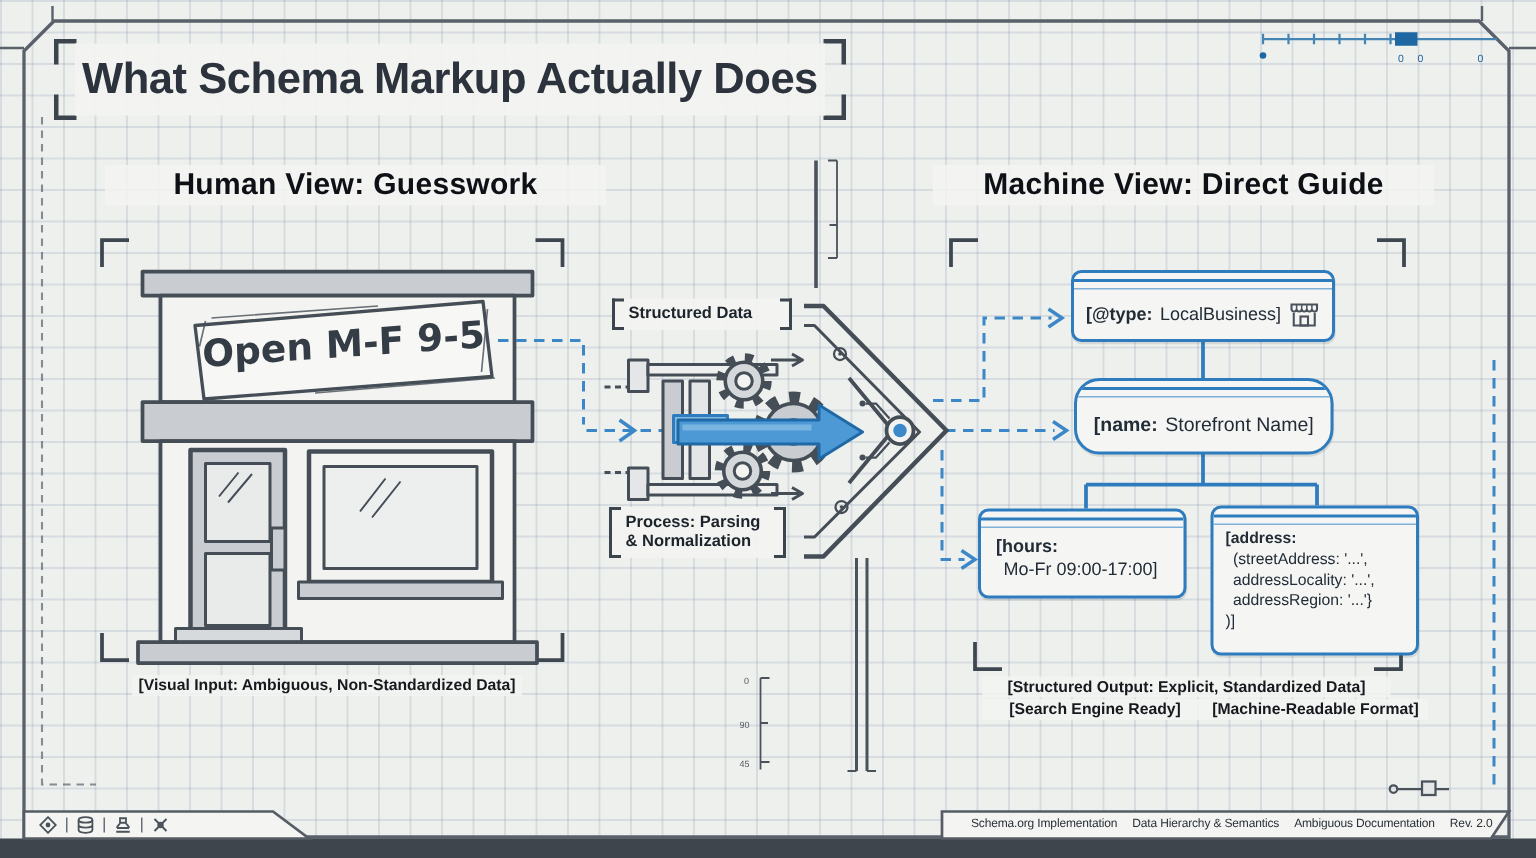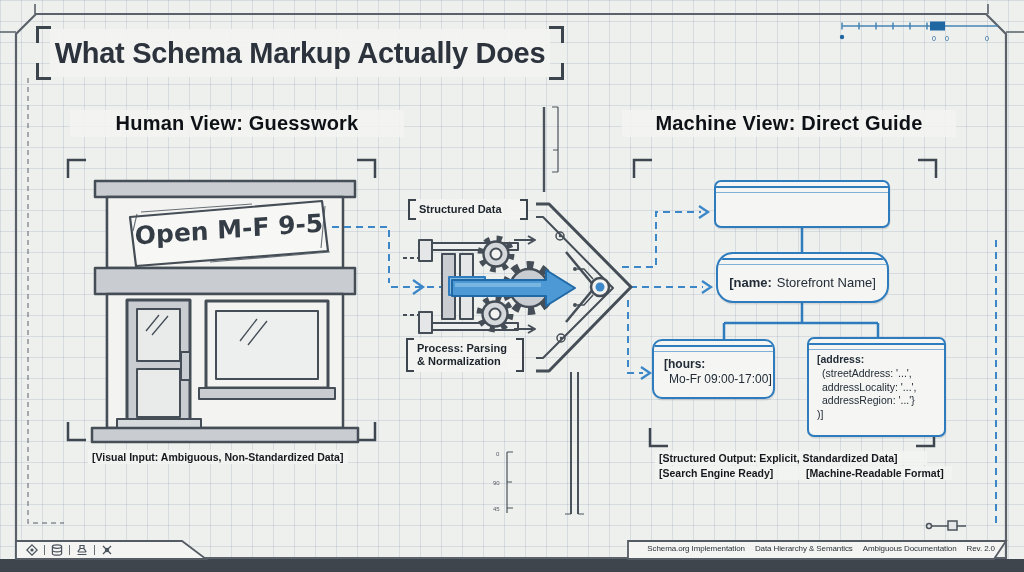--- a/index.html
+++ b/index.html
@@ -71,29 +71,29 @@
     box-shadow:.5px 1.5px 0 rgba(70,80,95,.15);
   }
   .bstrip  { height:6px; border-bottom:2px solid #2e7cbd; }
   .bstrip2 { height:5px; border-bottom:1.5px solid #7fb0d8; }
   .brow { display:flex; align-items:center; justify-content:center; gap:5px; padding:0 4px; white-space:nowrap; }
   .key { font-weight:bold; }
   #box-type    { left:714px; top:180px; width:176px; height:48px; font-size:12px; }
   #box-type .brow { height:32px; }
   #box-name    { left:716px; top:252px; width:173px; height:51px; font-size:13px;border-radius:17px; }
   #box-name .brow { height:35px; }
-  #box-hours   { left:652px; top:339px; width:123px; height:60px; font-size:12px;border-radius:10px; }
+  #box-hours   { left:652px; top:339px; width:139px; height:60px; font-size:12px; }
   .bcol { padding:5px 6px 0 10px; line-height:15px; white-space:nowrap; }
   #box-address { left:807px; top:337px; width:139px; height:100px; font-size:10.5px; }
   #box-address .bcol { padding:3px 4px 0 8px; line-height:13.8px; }
   .ind { padding-left:5px; }
 
   
   .cap {
-    position:absolute; font-size:10.5px; font-weight:bold;
+    position:absolute; text-align:center; font-size:10.5px; font-weight:bold;
     color:#16191d; background:rgba(243,244,241,.88); padding:1px 4px; white-space:nowrap;
   }
   #cap-visual     { left:88px;  top:450px; width:260px; }
   #cap-structured { left:655px; top:451px; width:272px; }
   #cap-search     { left:655px; top:466px; width:150px; }
   #cap-machine    { left:802px; top:466px; width:150px; }
 
   
   #footer-left {
     position:absolute; left:26px; top:543px; width:130px; height:14px;
@@ -260,20 +260,31 @@
   <div>Structured Data</div>
 </div>
 <div class="blabel" id="label-process">
   <div>Process: Parsing</div>
   <div>&amp; Normalization</div>
 </div>
 
 <div class="bbox" id="box-type">
   <div class="bstrip"></div>
   <div class="bstrip2"></div>
+  <div class="brow">
+    <span class="key">[@type:</span>
+    <span>LocalBusiness]</span>
+    <svg width="21" height="19" viewBox="0 0 21 19" stroke="#4a525b" fill="none" stroke-width="1.4">
+      <path d="M2,6 V3 H19 V6"></path>
+      <path d="M5.4,3 V6 M8.8,3 V6 M12.2,3 V6 M15.6,3 V6" stroke-width="1"></path>
+      <path d="M2,6 a1.7,1.7 0 0 0 3.4,0 a1.7,1.7 0 0 0 3.4,0 a1.7,1.7 0 0 0 3.4,0 a1.7,1.7 0 0 0 3.4,0 a1.7,1.7 0 0 0 3.4,0"></path>
+      <path d="M3.5,8.5 V17 H17.5 V8.5"></path>
+      <rect x="8" y="11" width="5" height="6"></rect>
+    </svg>
+  </div>
 </div>
 
 <div class="bbox" id="box-name">
   <div class="bstrip"></div>
   <div class="bstrip2"></div>
   <div class="brow">
     <span class="key">[name:</span>
     <span>Storefront Name]</span>
   </div>
 </div>

